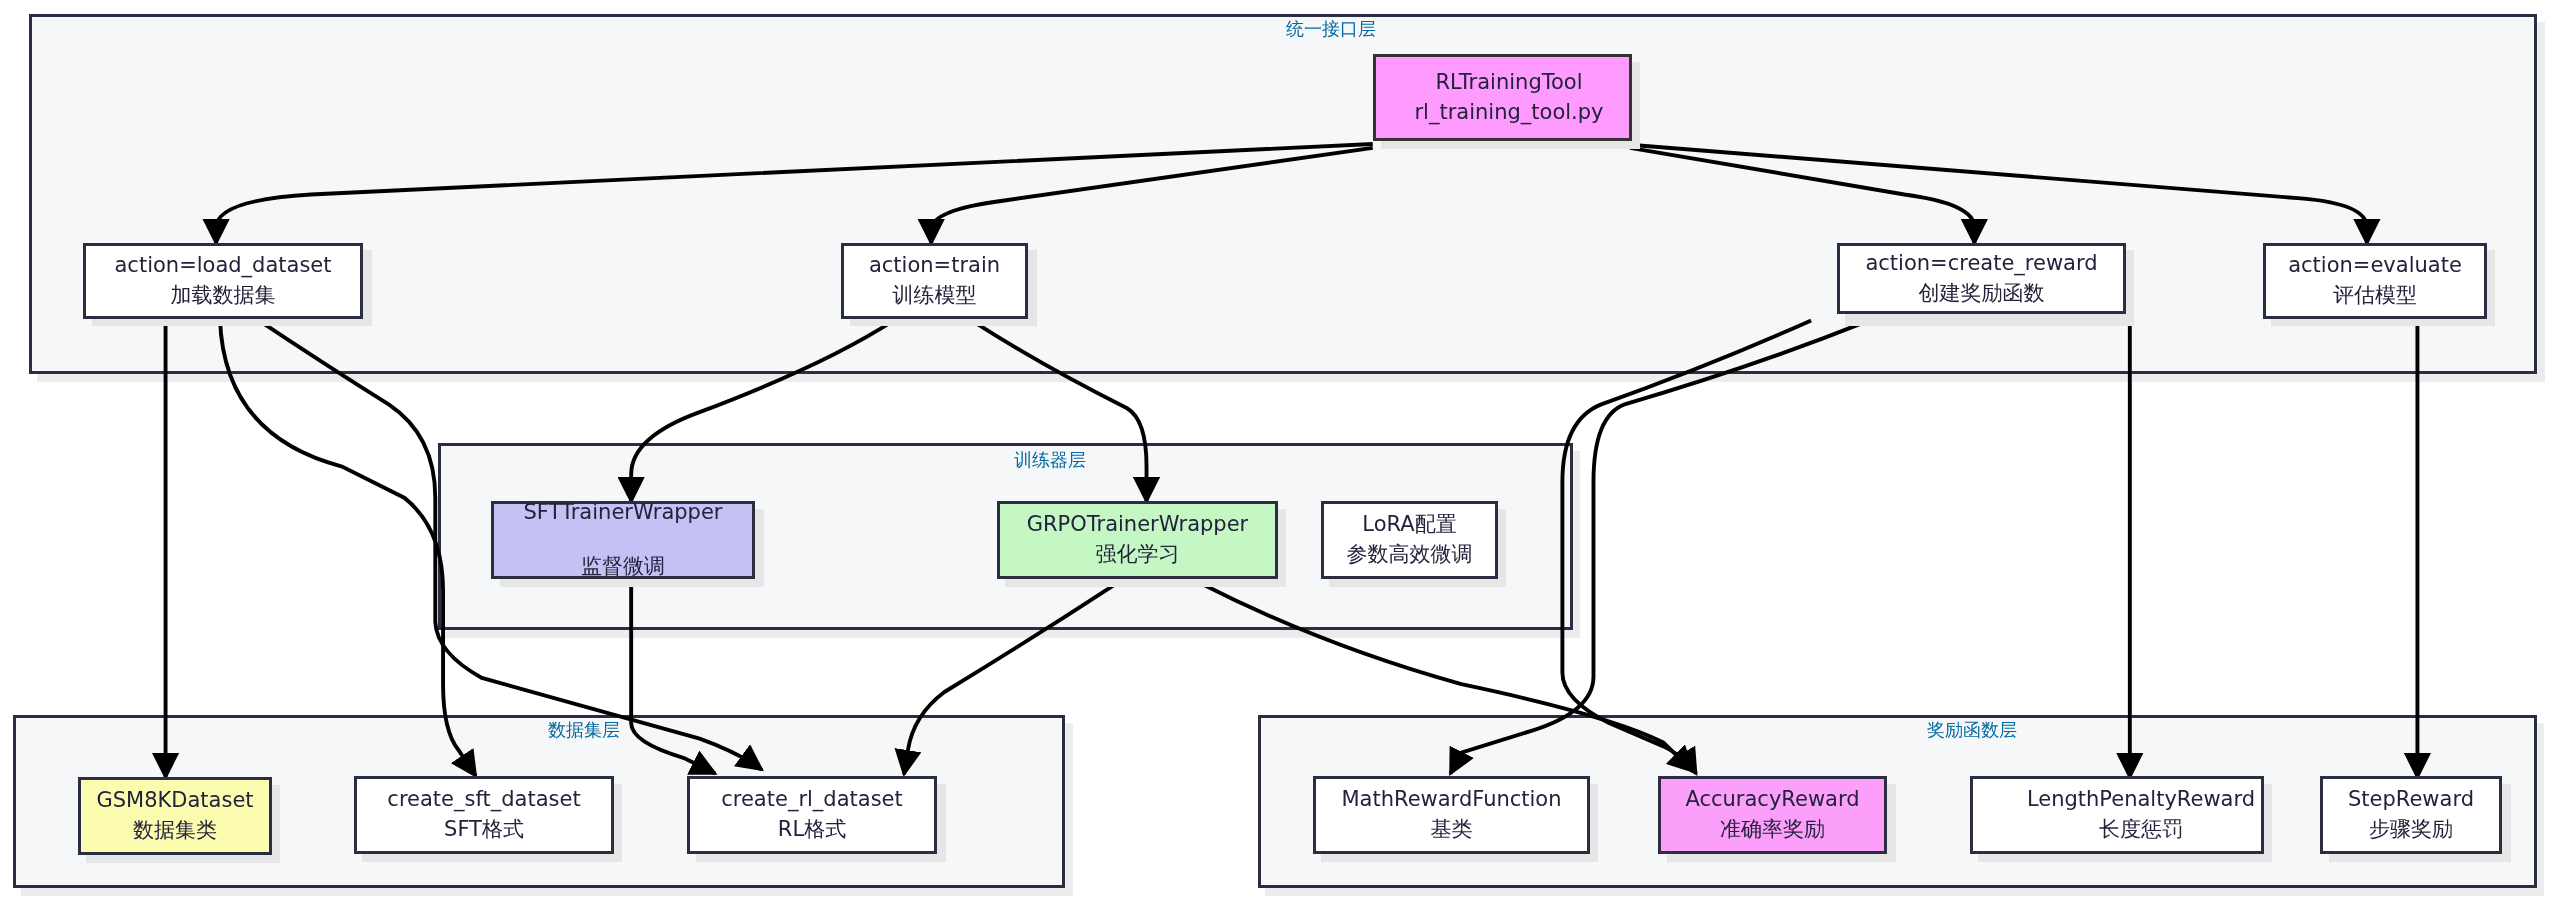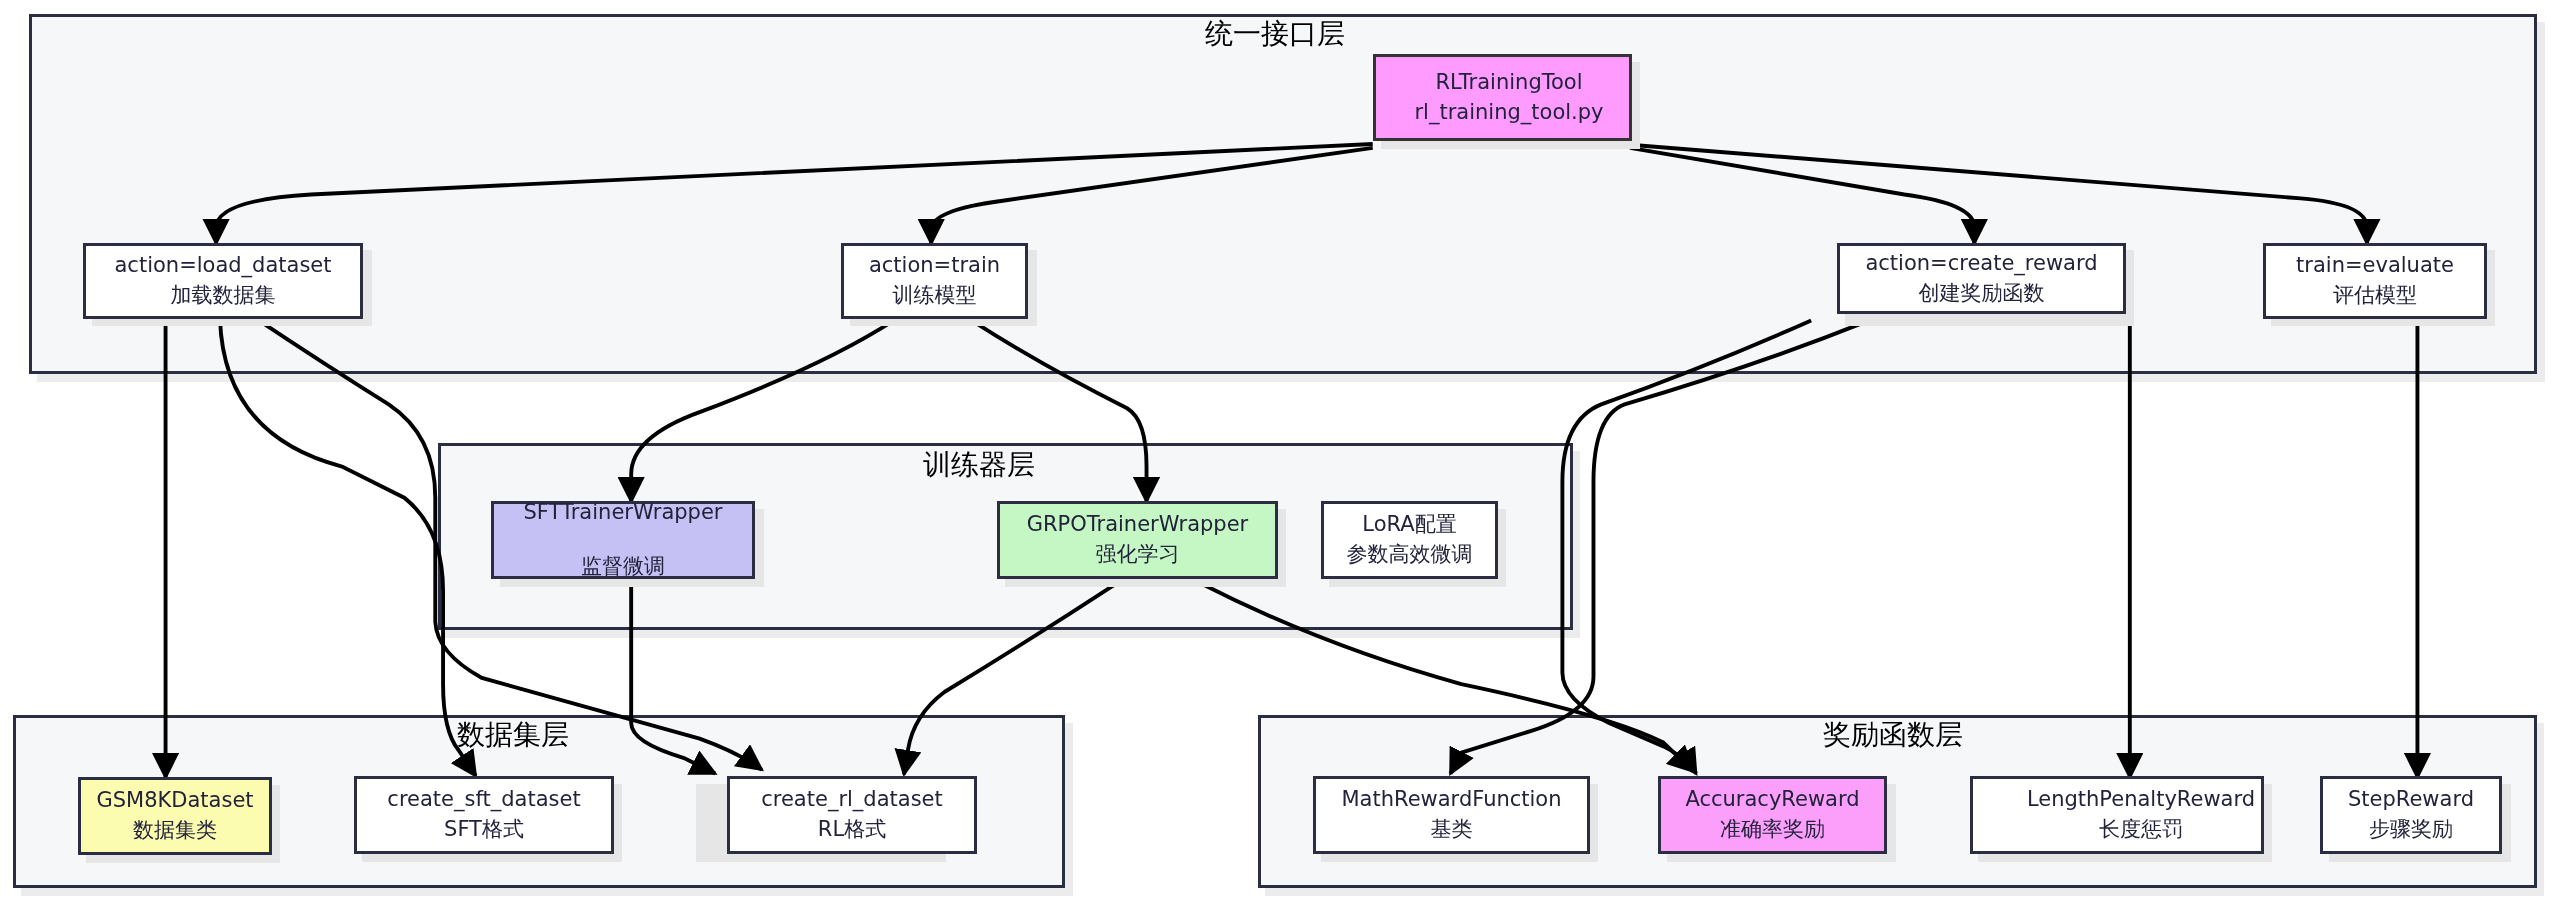--- a/index.html
+++ b/index.html
@@ -3,22 +3,22 @@
 <meta charset="utf-8">
 <style>
   html,body{margin:0;padding:0;background:#ffffff;}
   #stage{position:relative;width:2576px;height:902px;background:#ffffff;
          font-family:"DejaVu Sans","Liberation Sans",sans-serif;}
   svg#wires{position:absolute;left:0;top:0;width:2576px;height:902px;overflow:visible;}
 
   
   .cluster{position:absolute;background:#f6f7f9;border:3.1px solid #2b2d42;box-sizing:border-box;}
   .cluster-shadow{position:absolute;background:#ececec;}
-  .cluster-title{position:absolute;color:#000000;font-size:28px;white-space:nowrap;
-                 text-align:left;line-height:1;}
+  .cluster-title{position:absolute;color:#0369a1;font-size:18px;white-space:nowrap;
+                 text-align:right;line-height:1;}
 
   
   .node{position:absolute;box-sizing:border-box;border:3.1px solid #2b2d42;background:#ffffff;
         display:flex;flex-direction:column;align-items:center;justify-content:center;
         color:#22223b;font-size:21px;line-height:1.42;text-align:center;z-index:4;}
   .node-shadow{position:absolute;background:#e6e6e6;z-index:3;}
   .node .l2{}
   .node.pink{background:#ff9bff;border-color:#333333;padding-left:13px;}
   .node.purple{background:#c6c1f5;border-color:#2b2d42;gap:24px;}
   .node.green{background:#c5f7c5;border-color:#2b2d42;}
@@ -107,21 +107,21 @@
   </div>
 
   <div class="node-shadow" style="left:1845px;top:250px;width:289px;height:76px;"></div>
   <div class="node" style="left:1837px;top:243px;width:289px;height:71px;">
     <span>action=create_reward</span>
     <span class="l2">创建奖励函数</span>
   </div>
 
   <div class="node-shadow" style="left:2271px;top:250px;width:224px;height:76px;"></div>
   <div class="node" style="left:2263px;top:243px;width:224px;height:76px;">
-    <span>train=evaluate</span>
+    <span>action=evaluate</span>
     <span class="l2">评估模型</span>
   </div>
 
   <div class="node-shadow" style="left:500px;top:509px;width:264px;height:78px;"></div>
   <div class="node purple" style="left:491px;top:501px;width:264px;height:78px;">
     <span>SFTTrainerWrapper</span>
     <span class="l2">监督微调</span>
   </div>
 
   <div class="node-shadow" style="left:1005px;top:509px;width:281px;height:78px;"></div>
@@ -142,21 +142,21 @@
     <span class="l2">数据集类</span>
   </div>
 
   <div class="node-shadow" style="left:362px;top:784px;width:260px;height:78px;"></div>
   <div class="node" style="left:354px;top:776px;width:260px;height:78px;">
     <span>create_sft_dataset</span>
     <span class="l2">SFT格式</span>
   </div>
 
   <div class="node-shadow" style="left:696px;top:784px;width:250px;height:78px;"></div>
-  <div class="node" style="left:687px;top:776px;width:250px;height:78px;margin-left:40px;">
+  <div class="node" style="left:687px;top:776px;width:250px;height:78px;">
     <span>create_rl_dataset</span>
     <span class="l2">RL格式</span>
   </div>
 
   <div class="node-shadow" style="left:1321px;top:784px;width:277px;height:78px;"></div>
   <div class="node" style="left:1313px;top:776px;width:277px;height:78px;">
     <span>MathRewardFunction</span>
     <span class="l2">基类</span>
   </div>
 

